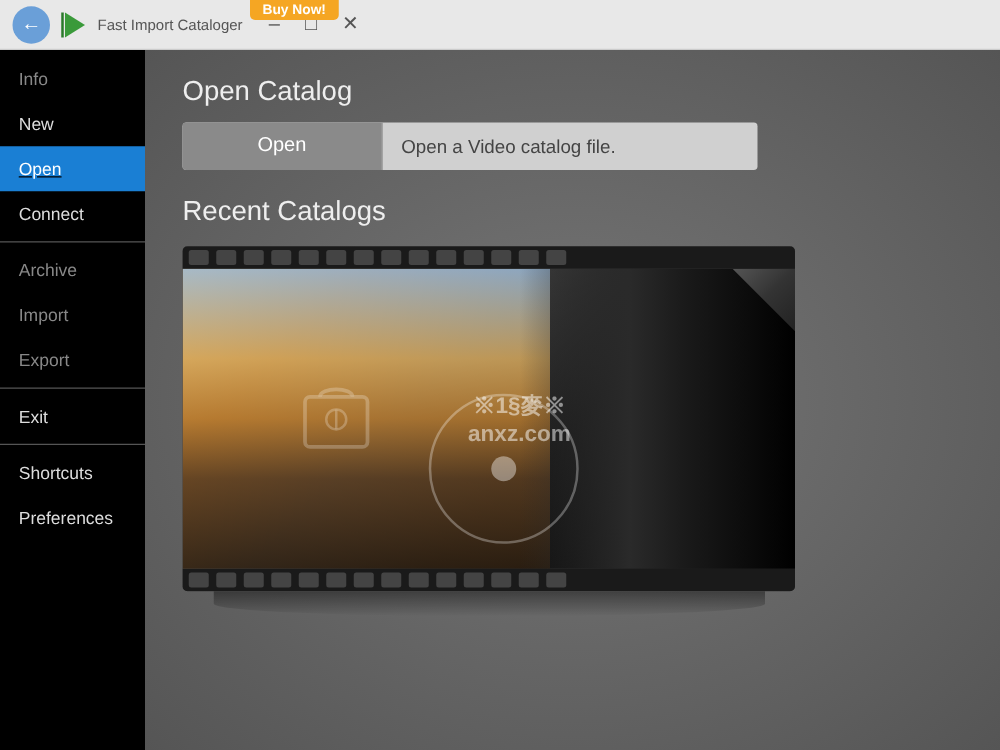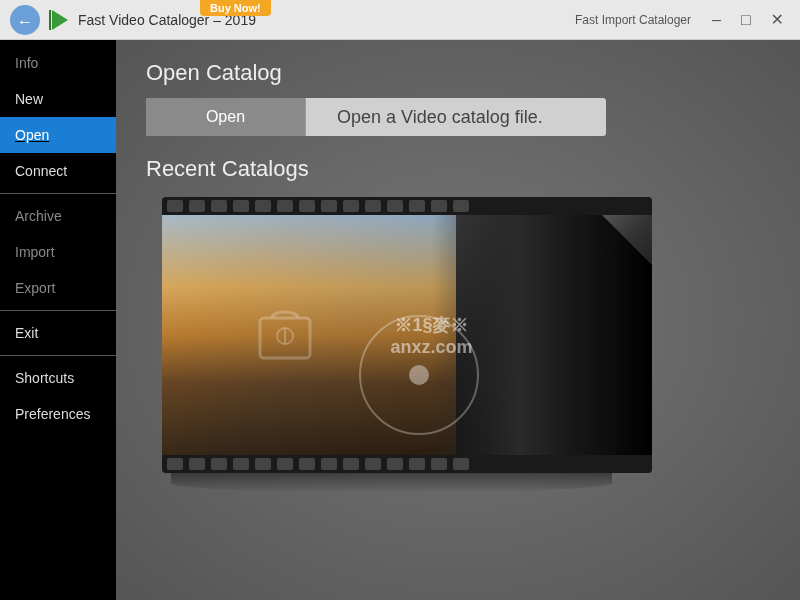--- a/index.html
+++ b/index.html
@@ -182,24 +182,23 @@
       border: none;
       padding: 10px 40px;
       font-size: 16px;
       cursor: pointer;
       border-right: 1px solid #999;
       min-width: 160px;
     }
 
     .open-catalog-desc {
       padding: 0 15px;
-      font-size: 18px;
+      font-size: 15px;
       color: #444;
       flex: 1;
-      margin-left: 16px;
     }
 
     
     .recent-title {
       font-size: 22px;
       color: #eee;
       margin-bottom: 15px;
       font-weight: normal;
     }
 
@@ -209,21 +208,20 @@
       max-width: 490px;
       position: relative;
     }
 
     .film-strip {
       width: 100%;
       background: #404040;
       border-radius: 4px;
       overflow: hidden;
       position: relative;
-      margin-left: 16px;
     }
 
     
     .sprocket-row {
       display: flex;
       background: #1a1a1a;
       padding: 3px 5px;
       gap: 6px;
       align-items: center;
     }
@@ -365,21 +363,20 @@
   </style>
 </head>
 <body>
 
 <div class="title-bar">
   <button class="title-bar-back-btn">←</button>
   <svg class="title-bar-icon" viewBox="0 0 24 24">
     <polygon points="4,2 20,12 4,22" fill="#3a9a3a"></polygon>
     <line x1="2" y1="2" x2="2" y2="22" stroke="#2a7a2a" stroke-width="2"></line>
   </svg>
-  <span class="title-bar-title">Fast Video Cataloger – 2019</span>
   <div class="buy-now-banner">Buy Now!</div>
   <span class="title-bar-app-name">Fast Import Cataloger</span>
   <div class="title-bar-controls">
     <button class="title-bar-btn">–</button>
     <button class="title-bar-btn">□</button>
     <button class="title-bar-btn close">✕</button>
   </div>
 </div>
 
 <div class="main-layout">

